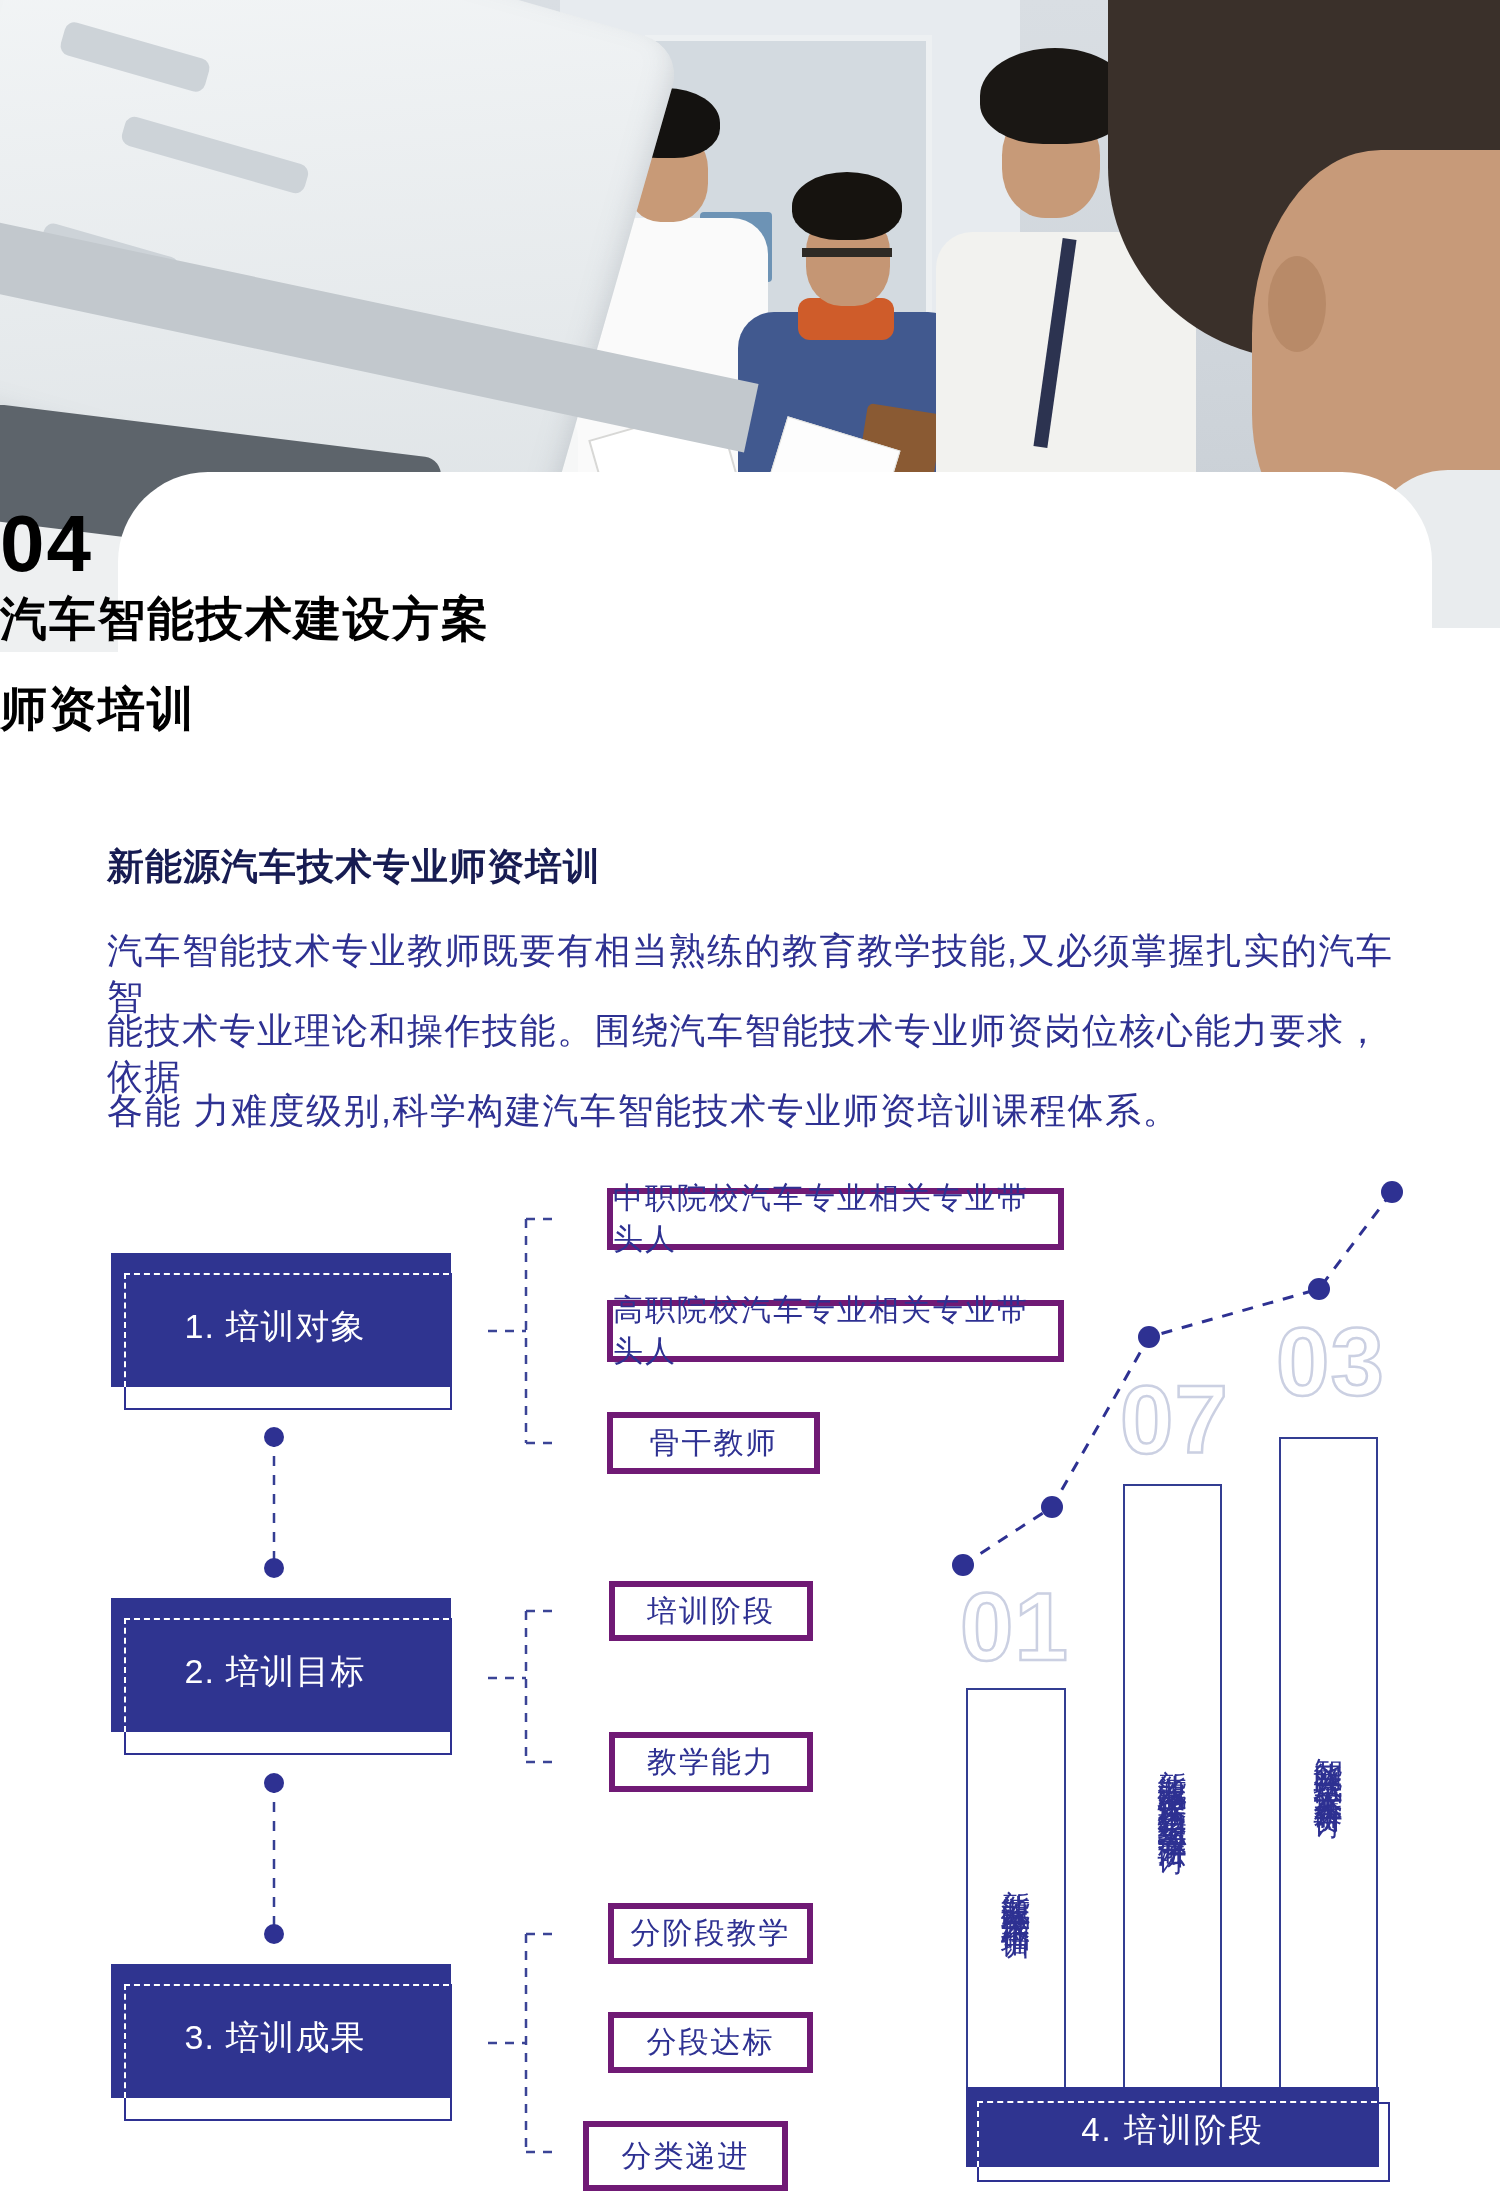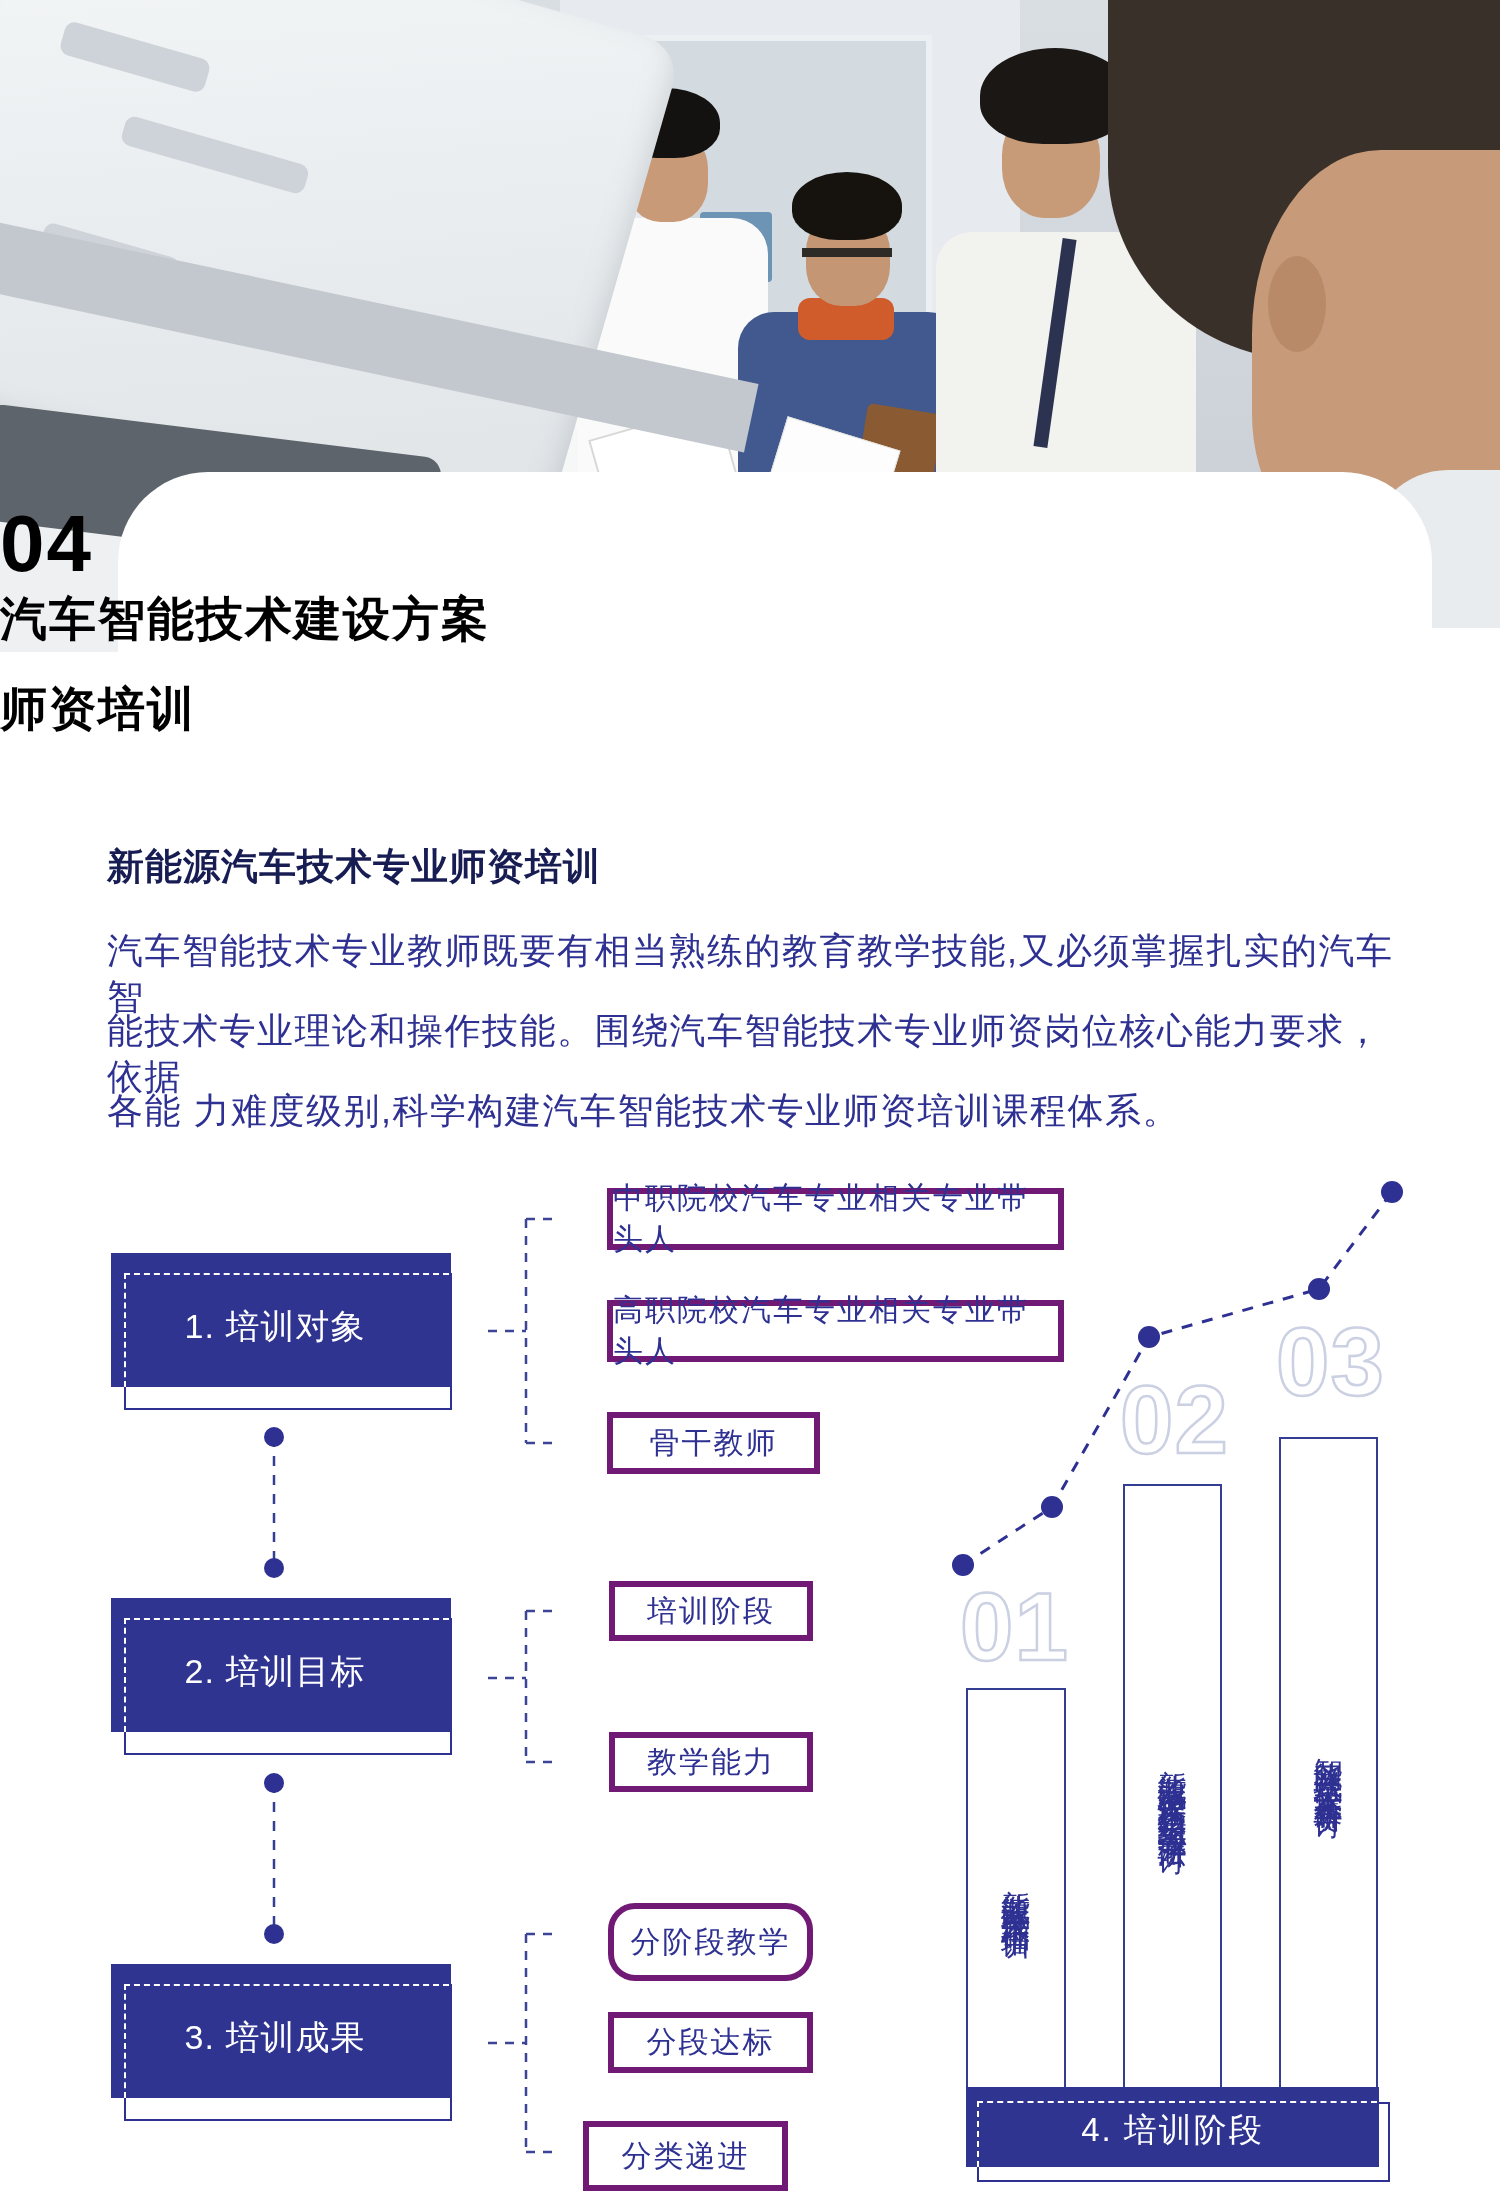--- a/index.html
+++ b/index.html
@@ -196,26 +196,26 @@
     </div>
   </div>
 
   <div class="item" style="left:607px;top:1188px;width:457px;height:62px;">中职院校汽车专业相关专业带头人</div>
   <div class="item" style="left:607px;top:1300px;width:457px;height:62px;">高职院校汽车专业相关专业带头人</div>
   <div class="item" style="left:607px;top:1412px;width:213px;height:62px;">骨干教师</div>
 
   <div class="item" style="left:609px;top:1581px;width:204px;height:60px;">培训阶段</div>
   <div class="item" style="left:609px;top:1732px;width:204px;height:60px;">教学能力</div>
 
-  <div class="item" style="left:608px;top:1903px;width:205px;height:78px;border-radius:27px;">分阶段教学</div>
+  <div class="item" style="left:608px;top:1903px;width:205px;height:61px;">分阶段教学</div>
   <div class="item" style="left:608px;top:2012px;width:205px;height:61px;">分段达标</div>
   <div class="item" style="left:583px;top:2121px;width:205px;height:70px;">分类递进</div>
 
   <div class="onum" style="left:960px;top:1572px;">01</div>
-  <div class="onum" style="left:1120px;top:1365px;">02</div>
+  <div class="onum" style="left:1120px;top:1365px;">07</div>
   <div class="onum" style="left:1276px;top:1307px;">03</div>
 
   <div class="bar" style="left:966px;top:1688px;width:100px;height:401px;">
     <div class="bar-text">新能源汽车技术基础培训</div>
   </div>
   <div class="bar" style="left:1123px;top:1484px;width:99px;height:605px;">
     <div class="bar-text">新能源汽车技术课程教学组织与教学方法研讨</div>
   </div>
   <div class="bar" style="left:1279px;top:1437px;width:99px;height:652px;">
     <div class="bar-text">智能网联汽车技术竞赛备赛研讨</div>

